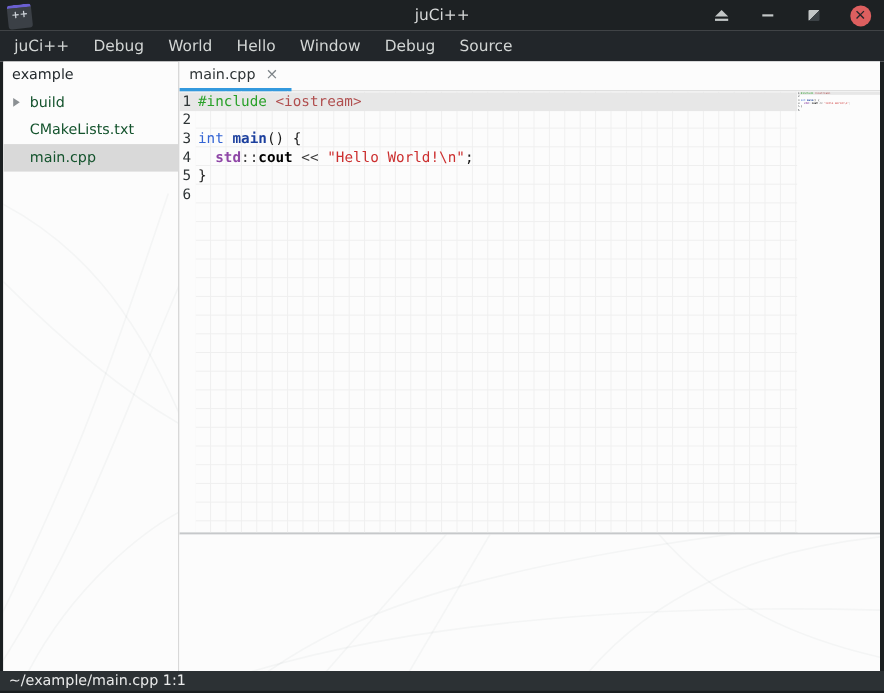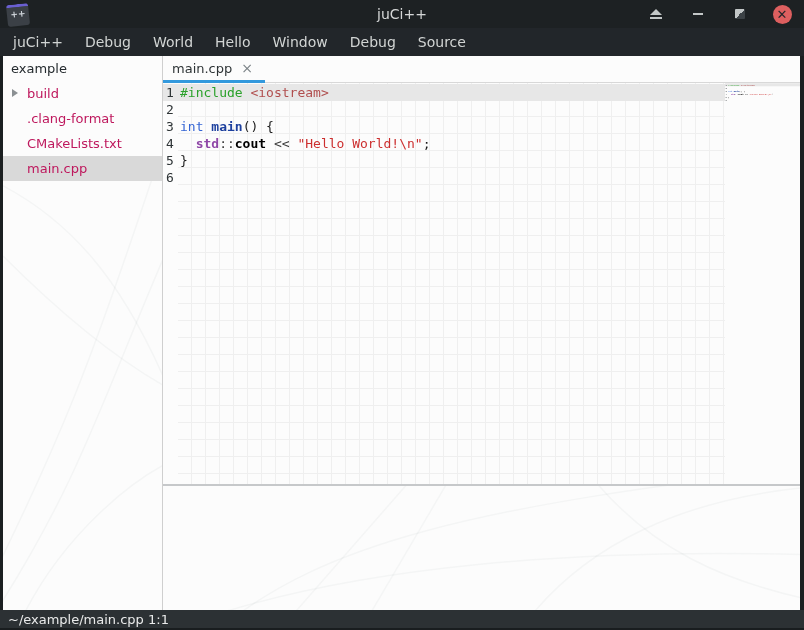--- a/index.html
+++ b/index.html
@@ -45,21 +45,21 @@
     position:absolute;top:56px;left:0;right:0;bottom:20px;
     background:var(--c-frame_border);
     padding:0 4px 0 3px;box-sizing:border-box;display:flex;
   }
   .content{flex:1;display:flex;background:var(--c-panel_bg);min-width:0;}
   
   .sidebar{width:159px;flex:none;border-right:1px solid #cfcfcf;position:relative;overflow:hidden;background:var(--c-panel_bg);}
   .texture{position:absolute;inset:0;pointer-events:none;}
   .tree{position:relative;}
   .tree-root{height:25px;line-height:26px;padding-left:8px;font-size:13px;font-weight:normal;color:#242a2e;}
-  .tree-item{height:25px;line-height:25px;padding-left:24px;font-size:13px;color:#be185d;position:relative;cursor:default;}
+  .tree-item{height:25px;line-height:25px;padding-left:24px;font-size:13px;color:#14532d;position:relative;cursor:default;}
   .tree-item.selected{background:var(--c-selected_row);}
   .expander{
     position:absolute;left:9px;top:8px;width:0;height:0;
     border-top:4px solid transparent;border-bottom:4px solid transparent;border-left:6px solid #8b9093;
   }
   
   .main{flex:1;display:flex;flex-direction:column;min-width:0;background:var(--c-panel_bg);}
   .tabbar{height:26px;flex:none;border-bottom:1px solid #d8d8d8;display:flex;background:var(--c-panel_bg);box-sizing:content-box;}
   .tab{
     display:flex;align-items:center;gap:9px;padding:0 12px 0 9px;font-size:13px;color:#2e3436;
@@ -158,21 +158,20 @@
             <path d="M-10,560 C80,420 100,340 170,180"></path>
             <path d="M0,200 C60,260 120,310 180,340"></path>
             <path d="M-20,120 C70,160 120,230 160,320"></path>
             <path d="M20,560 C60,480 130,420 180,400"></path>
           </g>
         </svg>
         <div class="tree">
           <div class="tree-root">example</div>
           <div id="tree-items">
               <div class="tree-item"><span class="expander"></span><span>build</span></div>
-              <div class="tree-item"><span>.clang-format</span></div>
               <div class="tree-item"><span>CMakeLists.txt</span></div>
               <div class="tree-item selected"><span>main.cpp</span></div>
             </div>
         </div>
       </div>
 
       <div class="main">
 
         <div class="tabbar">
           <div class="tab">

